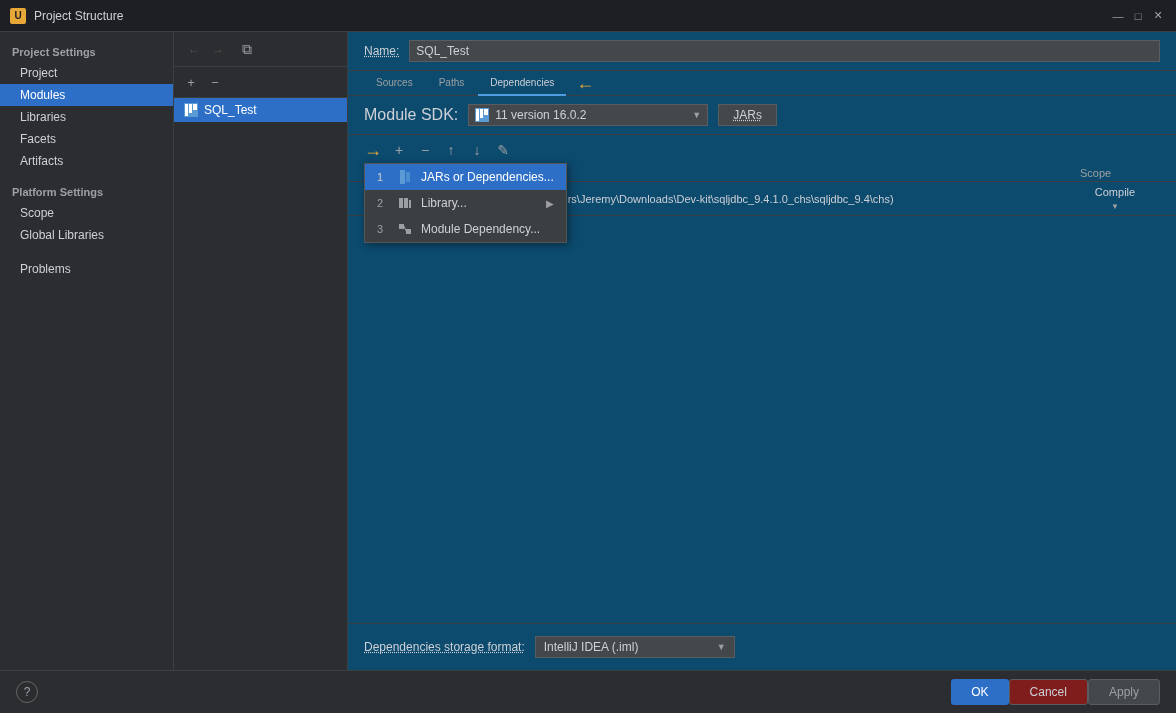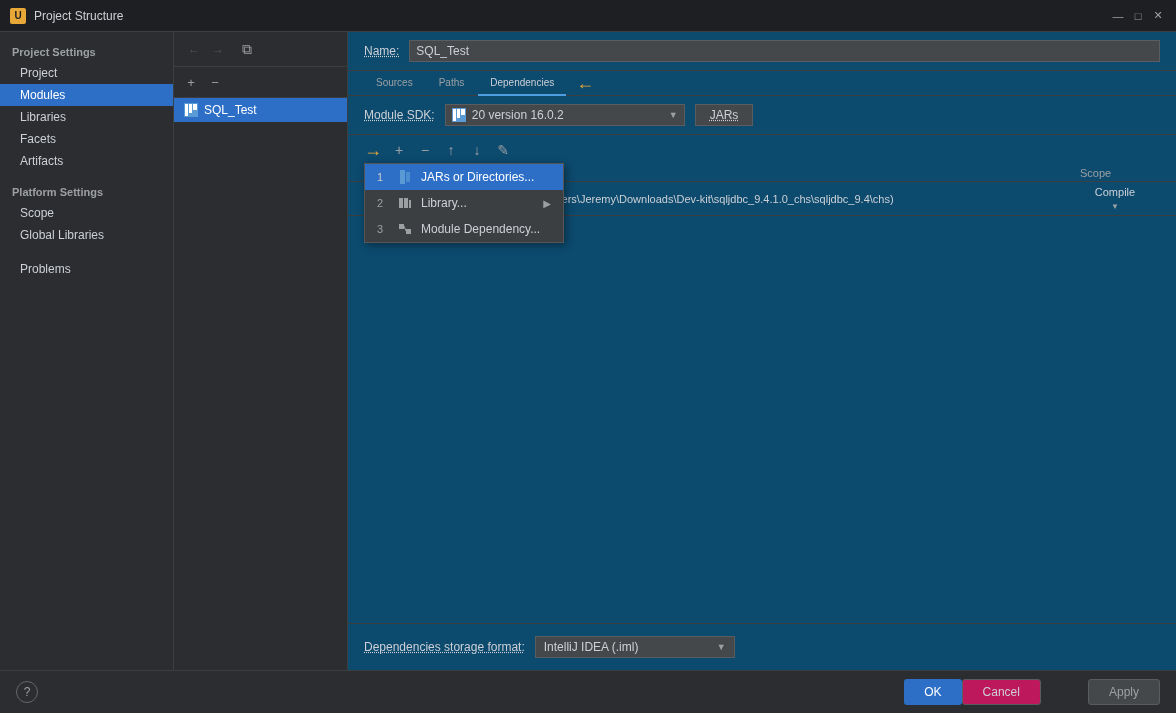--- a/index.html
+++ b/index.html
@@ -225,22 +225,21 @@
     
     .sdk-row {
       display: flex;
       align-items: center;
       padding: 8px 16px;
       gap: 10px;
       border-bottom: 1px solid #3c3f41;
     }
     .sdk-label {
       color: #cdd0d6;
-      font-size: 12px;
-      text-decoration: underline;
+      font-size: 16px;
       text-decoration-style: dotted;
     }
     .sdk-select {
       display: flex;
       align-items: center;
       gap: 6px;
       background: #45484a;
       border: 1px solid #5a5d5f;
       padding: 3px 6px;
       cursor: pointer;
@@ -468,29 +467,28 @@
       font-size: 12px;
       cursor: pointer;
       border-radius: 3px;
       border: none;
     }
     .ok-btn {
       background: #2d6fc7;
       color: white;
     }
     .cancel-btn {
-      background: #be185d;
+      background: #7f1d1d;
       color: #cdd0d6;
       border: 1px solid #5a5d5f;
     }
     .apply-btn {
       background: #45484a;
       color: #9da0a3;
       border: 1px solid #5a5d5f;
-      margin-left: 47px;
     }
 
     
     .orange-arrow {
       color: #e8a838;
       font-size: 18px;
       display: inline-block;
     }
 
     .left-panel {
@@ -607,21 +605,21 @@
       <span class="sdk-label">Module SDK:</span>
       <div class="sdk-select">
         <div class="sdk-select-left">
           <div class="sdk-icon">
             <svg width="12" height="12" viewBox="0 0 12 12">
                 <rect width="3" height="12" fill="white"></rect>
                 <rect x="4" width="3" height="9" fill="white"></rect>
                 <rect x="8" width="4" height="6" fill="white"></rect>
               </svg>
           </div>
-          <span>20 version 16.0.2</span>
+          <span>11 version 16.0.2</span>
         </div>
         <span style="font-size:9px; color:#9da0a3;">▼</span>
       </div>
       <button class="edit-btn">JARs</button>
     </div>
 
     <div class="deps-toolbar">
       <span class="orange-arrow" style="margin-right:2px; font-size:18px;">→</span>
       <button class="deps-toolbar-btn">+</button>
       <button class="deps-toolbar-btn">−</button>
@@ -633,21 +631,21 @@
 
         <span style="position:absolute; left:-32px; top:6px; color:#e8a838; font-size:18px;">→</span>
         <div class="dropdown-item highlighted">
           <span class="dropdown-number">1</span>
           <div class="dropdown-icon">
             <svg width="14" height="14" viewBox="0 0 14 14">
               <rect x="2" y="0" width="5" height="14" fill="#5b9bd5"></rect>
               <rect x="8" y="2" width="4" height="10" fill="#5b9bd5" opacity="0.7"></rect>
             </svg>
           </div>
-          <span>JARs or Directories...</span>
+          <span>JARs or Dependencies...</span>
         </div>
         <div class="dropdown-item">
           <span class="dropdown-number">2</span>
           <div class="dropdown-icon">
             <svg width="14" height="14" viewBox="0 0 14 14">
               <rect x="1" y="2" width="4" height="10" fill="#9da0a3"></rect>
               <rect x="6" y="2" width="4" height="10" fill="#9da0a3"></rect>
               <rect x="11" y="4" width="2" height="8" fill="#9da0a3"></rect>
             </svg>
           </div>

